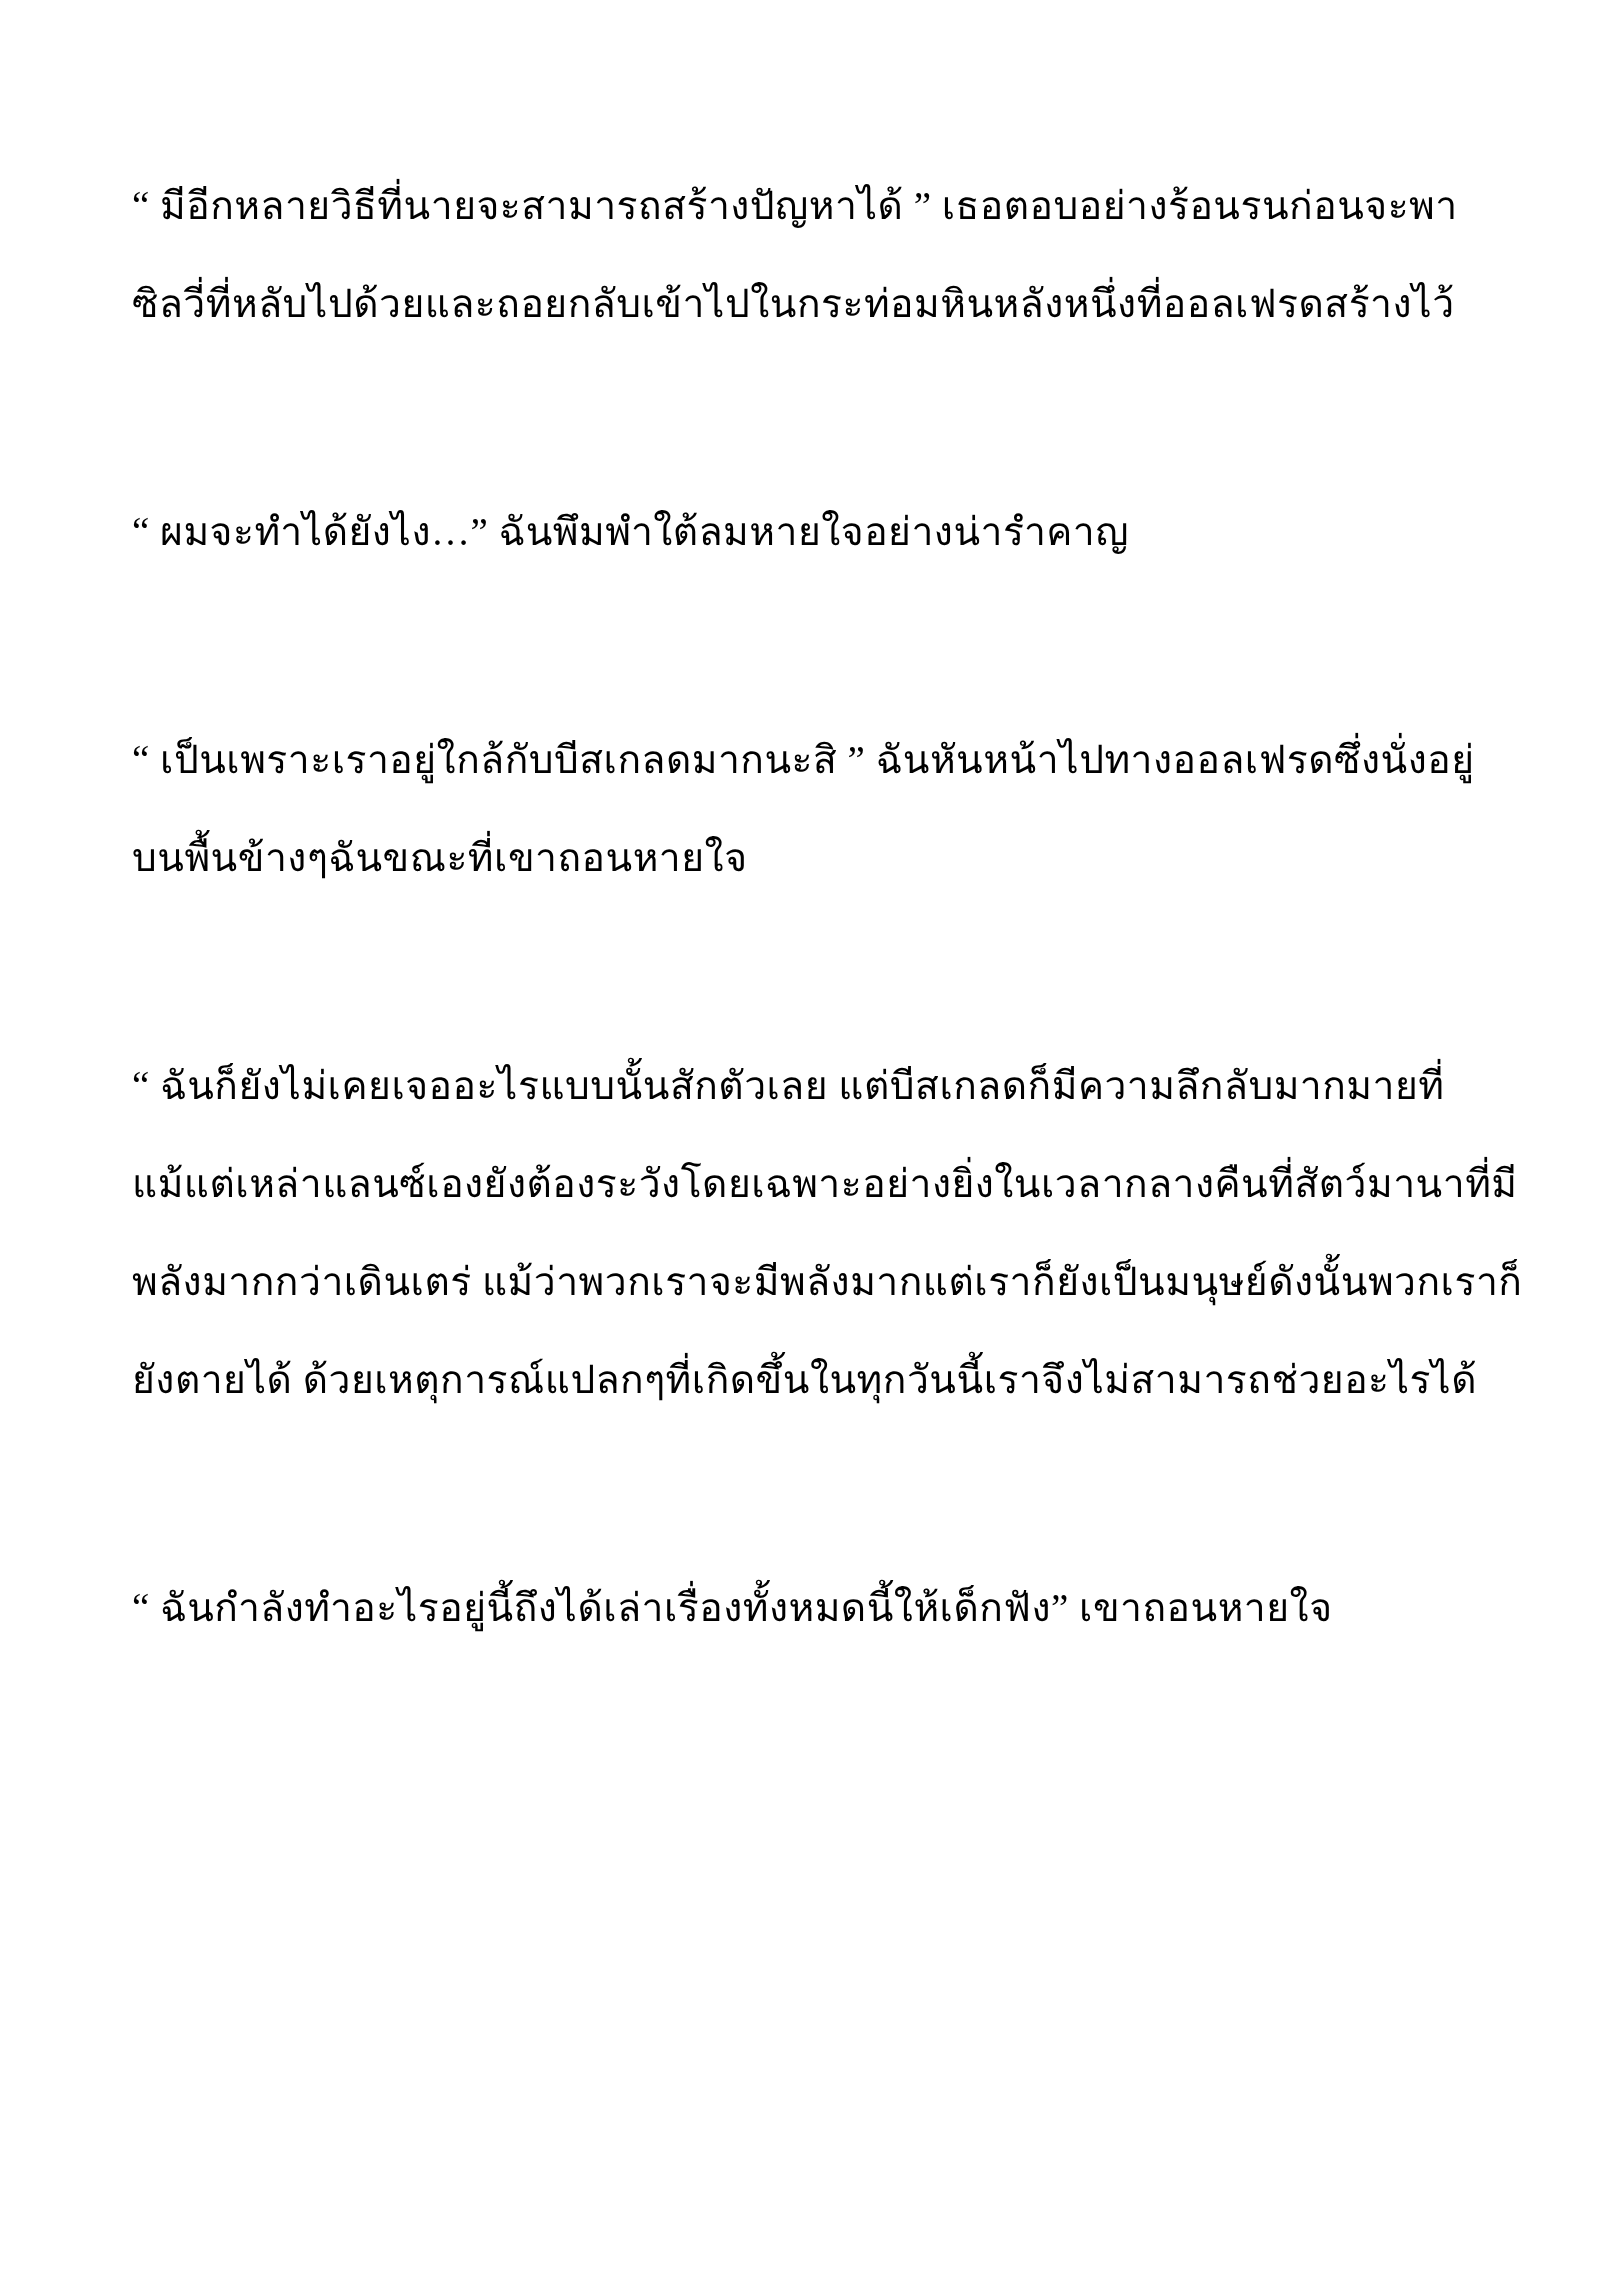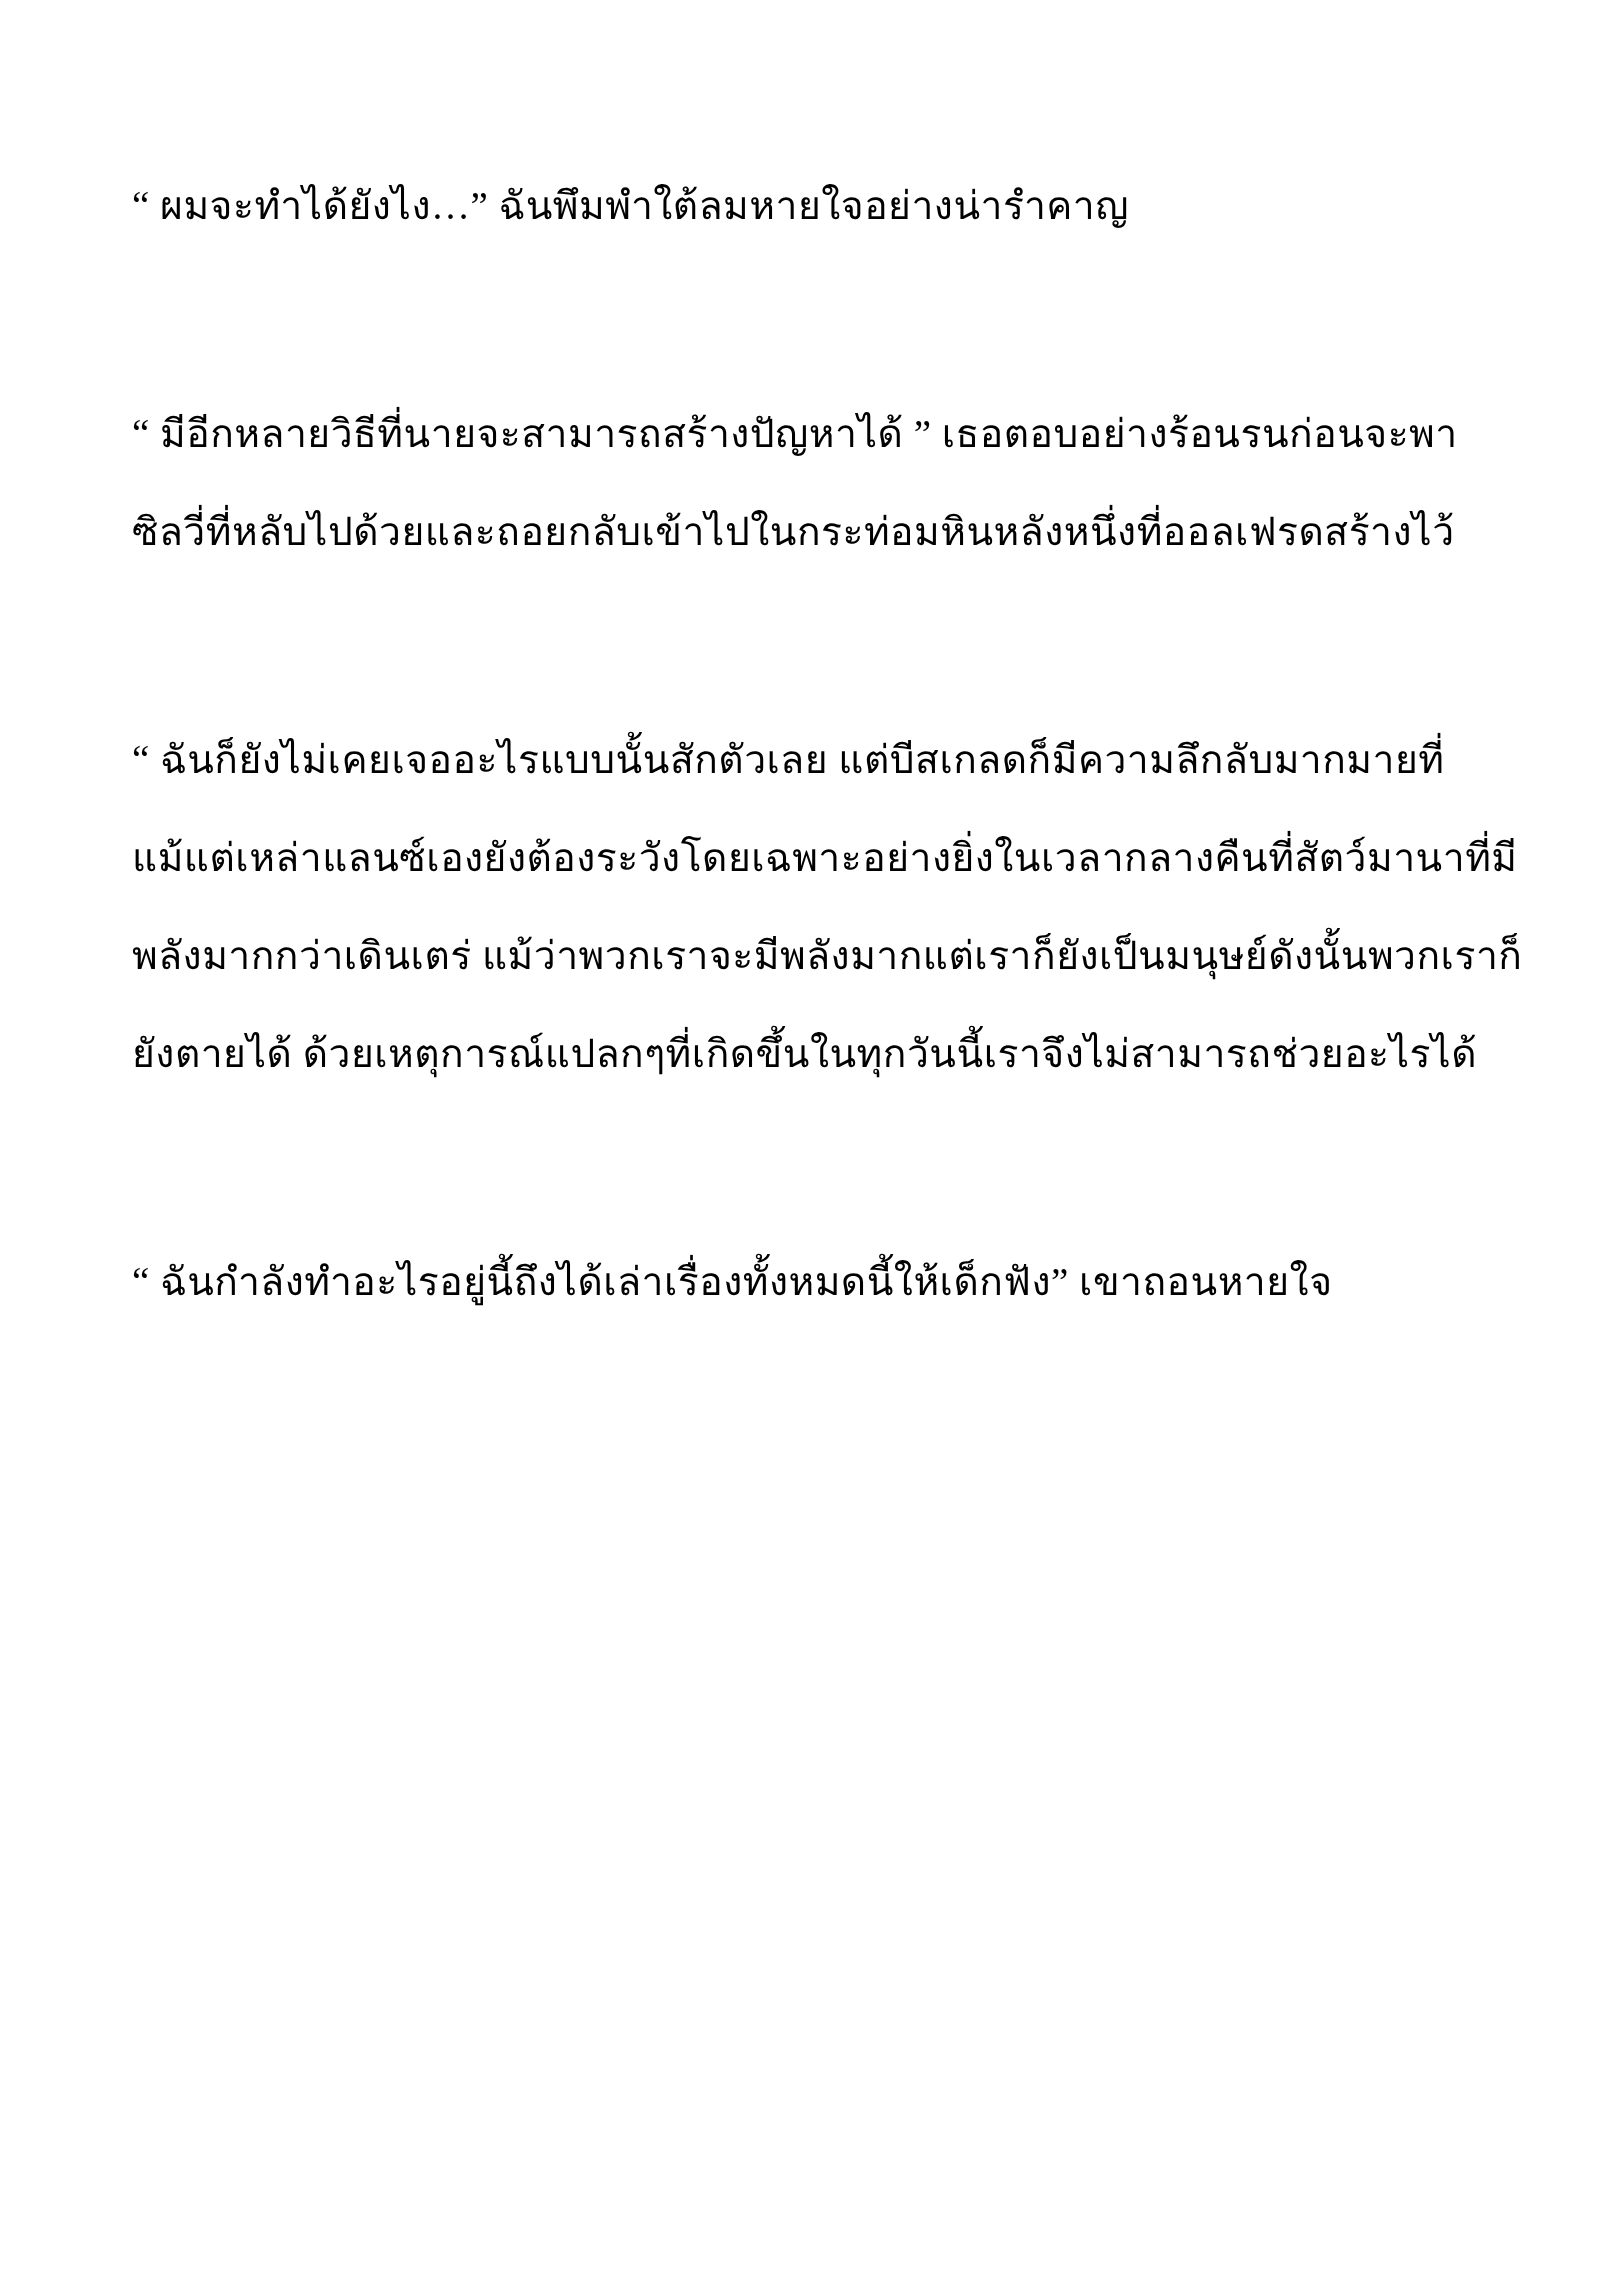--- a/index.html
+++ b/index.html
@@ -36,28 +36,32 @@
     white-space: nowrap;
     letter-spacing: 0.5px;
   }
 </style>
 </head>
 <body>
 
 <div class="page">
 
   <p class="para">
+    <span class="line">“ มีอีกหลายวิธีที่นายจะสามารถสร้างปัญหาได้ ” เธอตอบอย่างร้อนรนก่อนจะพา</span>
+    <span class="line">ซิลวี่ที่หลับไปด้วยและถอยกลับเข้าไปในกระท่อมหินหลังหนึ่งที่ออลเฟรดสร้างไว้</span>
+  </p>
+
+  <p class="para">
     <span class="line">“ ผมจะทำได้ยังไง…” ฉันพึมพำใต้ลมหายใจอย่างน่ารำคาญ</span>
   </p>
 
   <p class="para">
-    <span class="line">“ มีอีกหลายวิธีที่นายจะสามารถสร้างปัญหาได้ ” เธอตอบอย่างร้อนรนก่อนจะพา</span>
-    <span class="line">ซิลวี่ที่หลับไปด้วยและถอยกลับเข้าไปในกระท่อมหินหลังหนึ่งที่ออลเฟรดสร้างไว้</span>
+    <span class="line">“ เป็นเพราะเราอยู่ใกล้กับบีสเกลดมากนะสิ ” ฉันหันหน้าไปทางออลเฟรดซึ่งนั่งอยู่</span>
+    <span class="line">บนพื้นข้างๆฉันขณะที่เขาถอนหายใจ</span>
   </p>
-
 
 
   <p class="para">
     <span class="line">“ ฉันก็ยังไม่เคยเจออะไรแบบนั้นสักตัวเลย แต่บีสเกลดก็มีความลึกลับมากมายที่</span>
     <span class="line">แม้แต่เหล่าแลนซ์เองยังต้องระวังโดยเฉพาะอย่างยิ่งในเวลากลางคืนที่สัตว์มานาที่มี</span>
     <span class="line">พลังมากกว่าเดินเตร่ แม้ว่าพวกเราจะมีพลังมากแต่เราก็ยังเป็นมนุษย์ดังนั้นพวกเราก็</span>
     <span class="line">ยังตายได้ ด้วยเหตุการณ์แปลกๆที่เกิดขึ้นในทุกวันนี้เราจึงไม่สามารถช่วยอะไรได้</span>
   </p>
 
   <p class="para">

